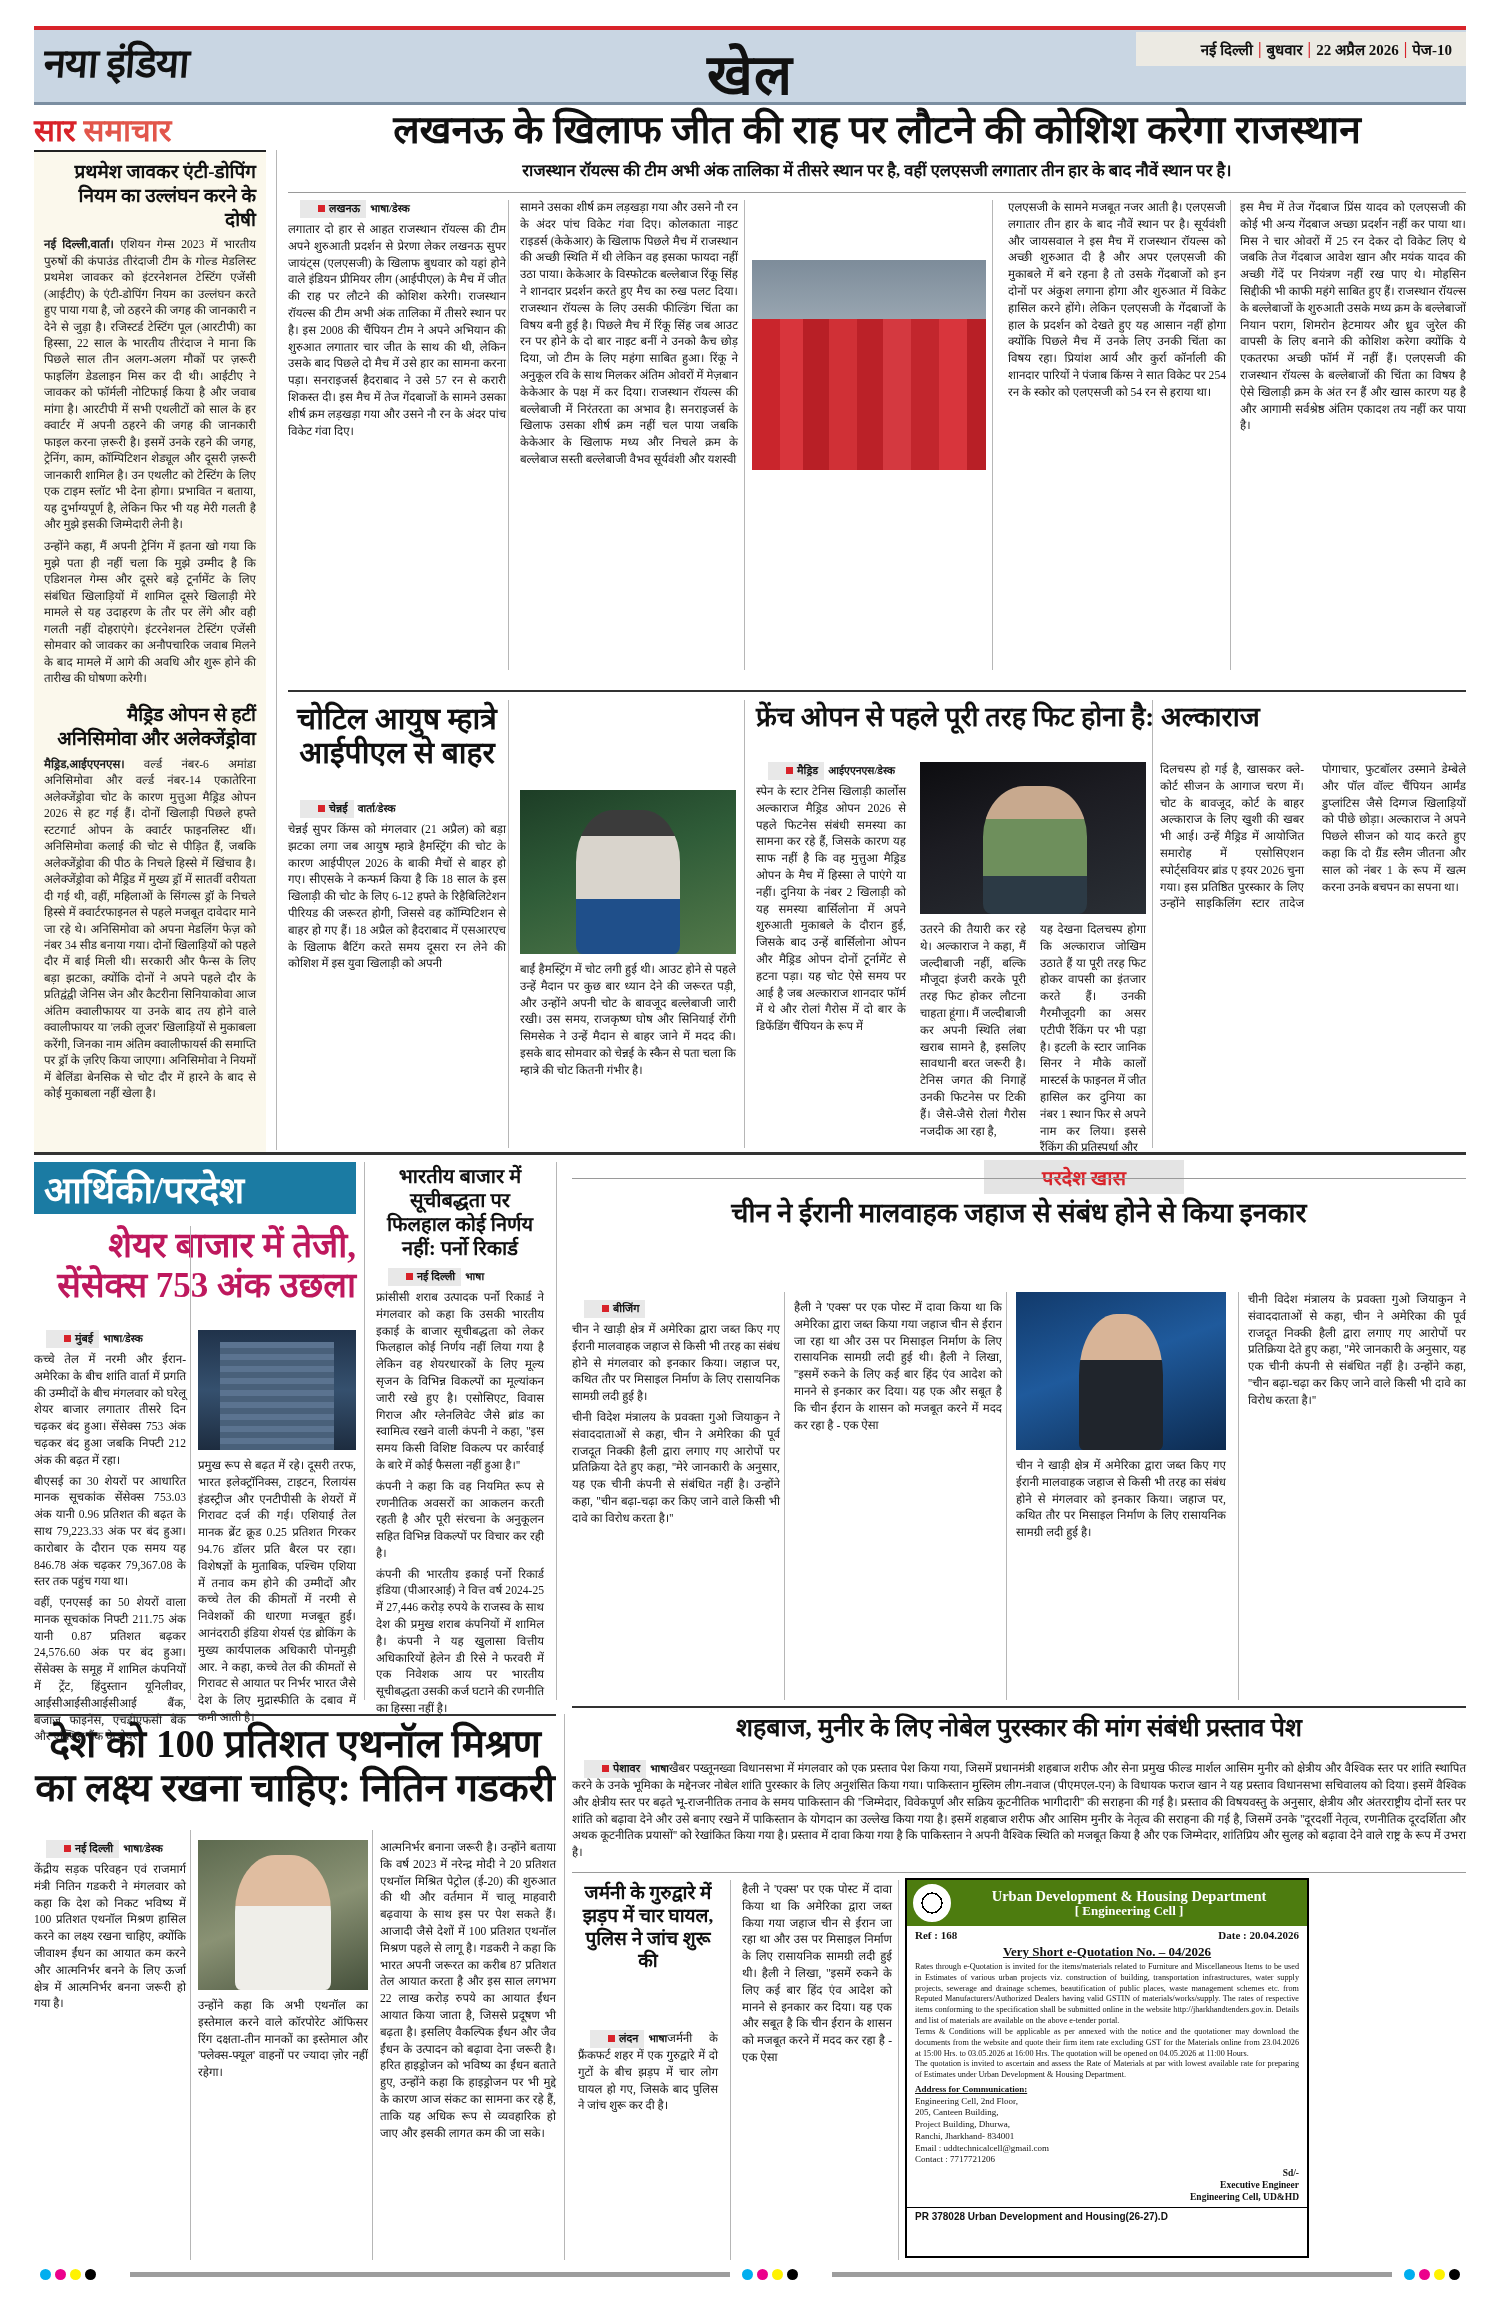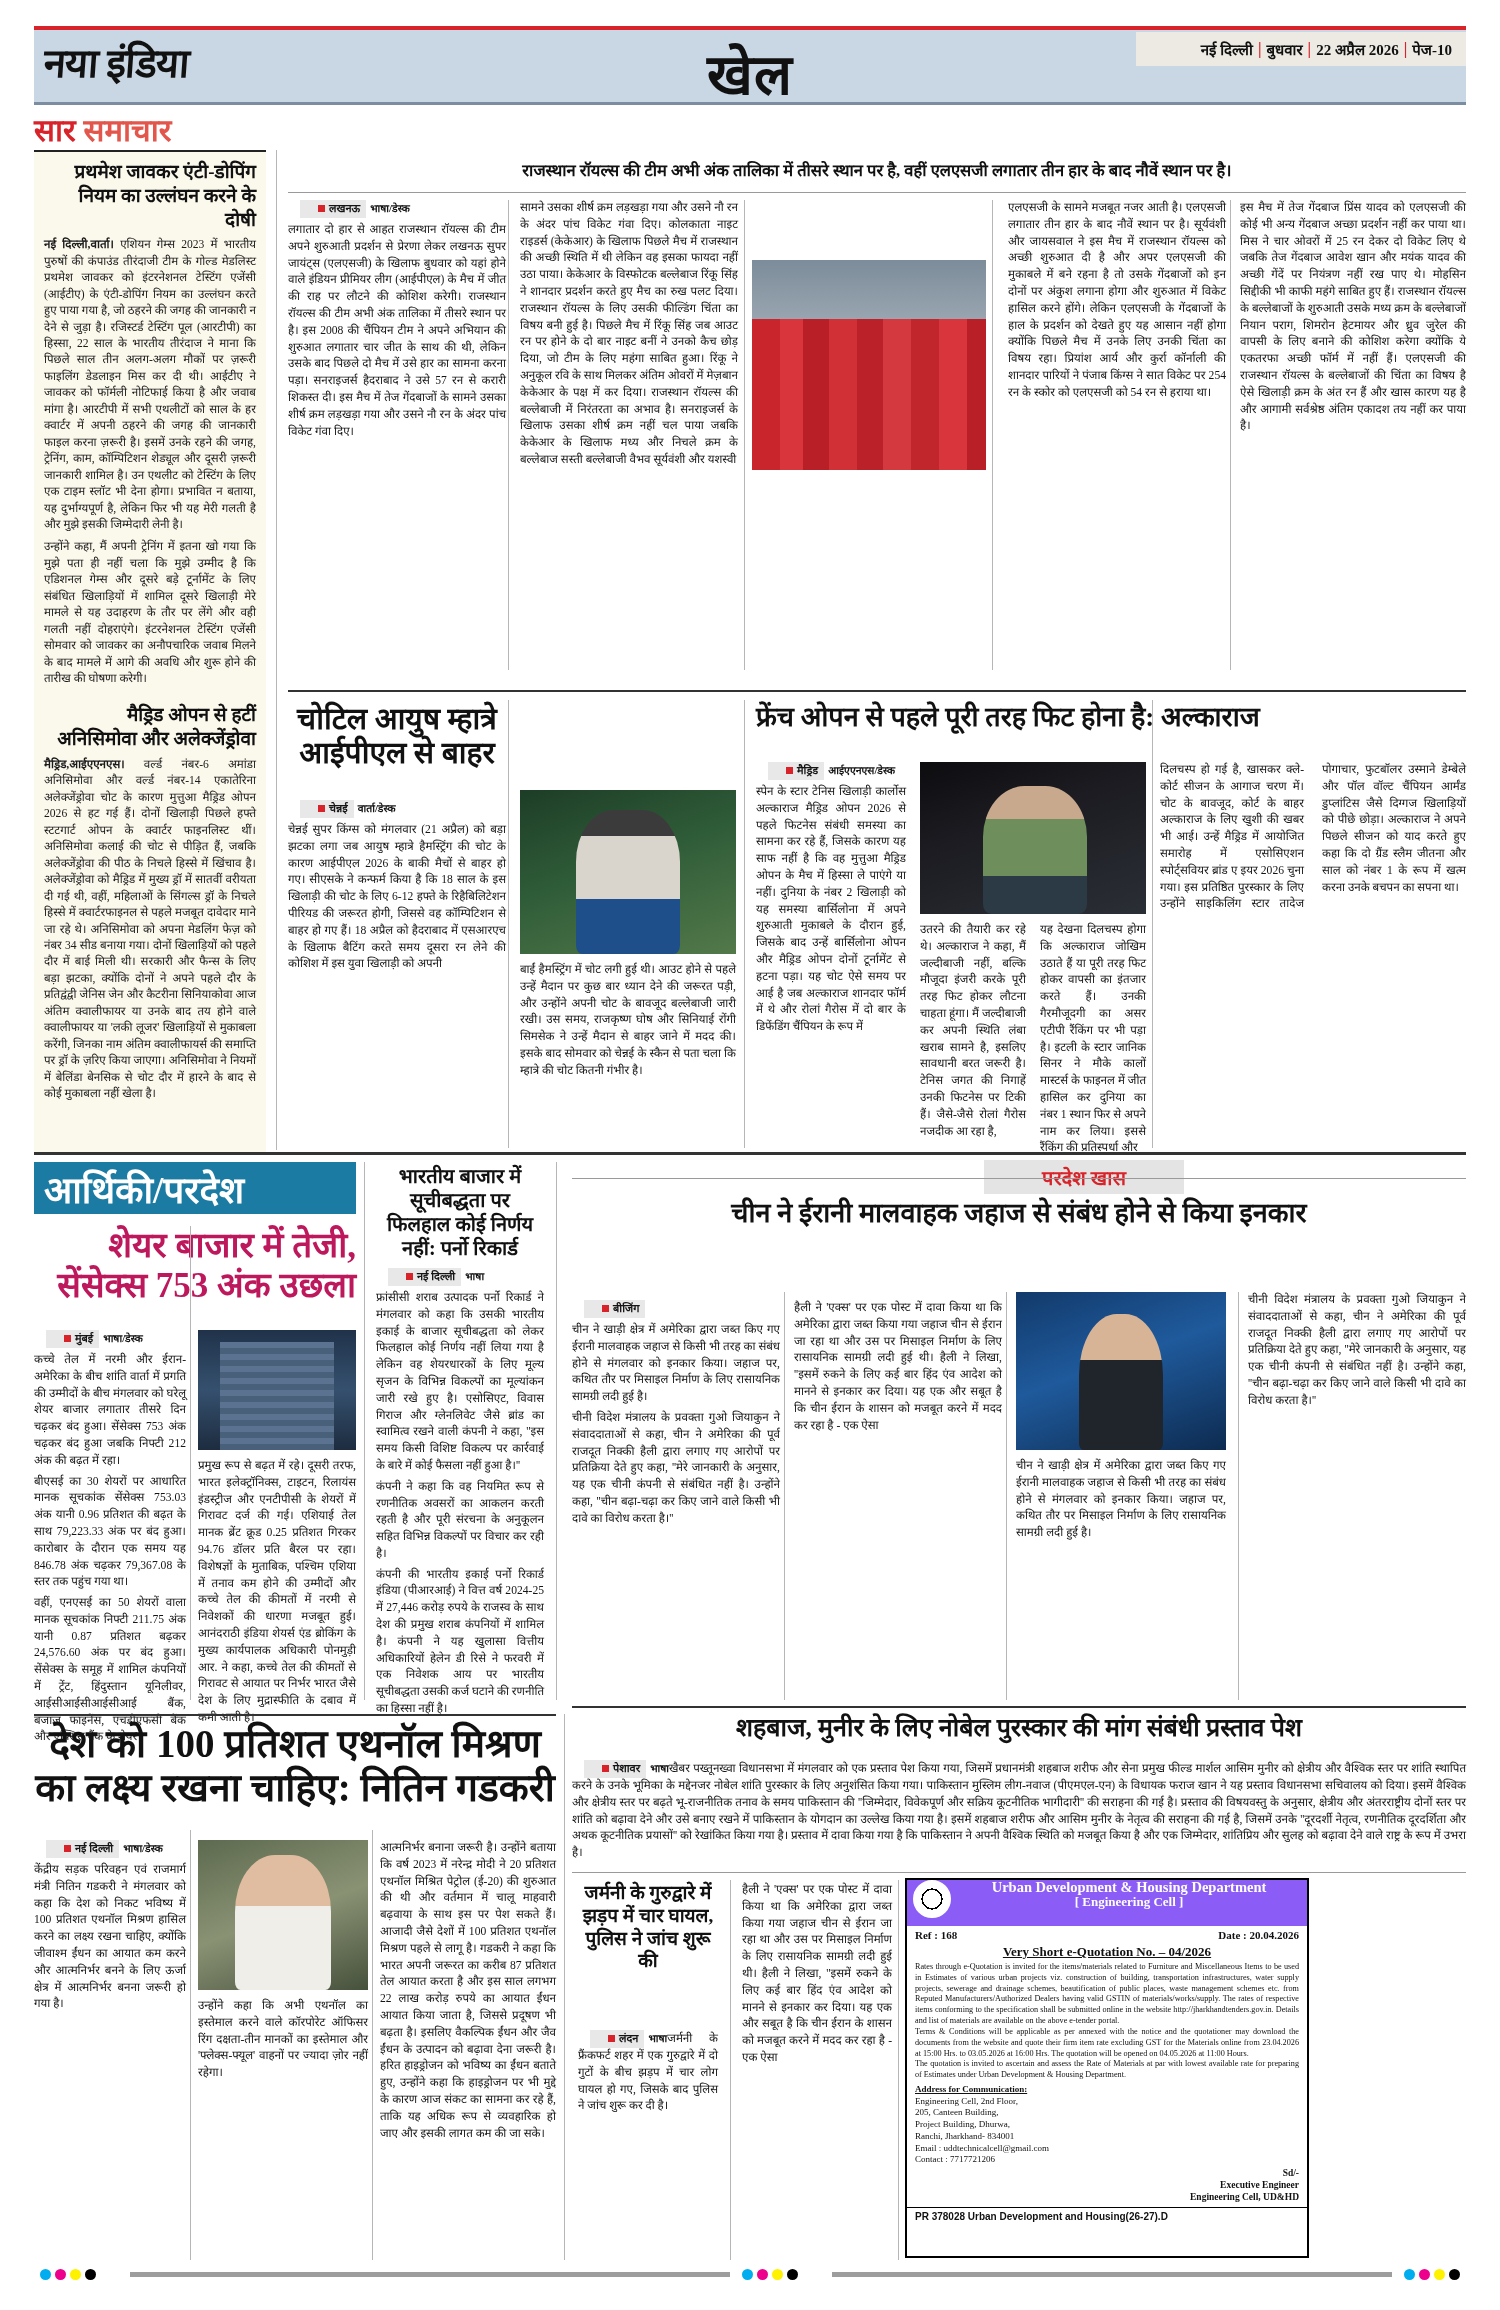--- a/index.html
+++ b/index.html
@@ -74,21 +74,21 @@
   
   .banner{position:absolute;background:#1b7ba3;color:#fff;font-size:37px;font-weight:bold;display:flex;align-items:center;padding-left:10px;box-sizing:border-box;letter-spacing:0px;}
   .badge{position:absolute;background:#e4e4e4;color:#d8232a;font-size:20px;font-weight:bold;display:flex;align-items:center;justify-content:center;}
 
   
   .eco-hl{position:absolute;font-size:35px;font-weight:bold;line-height:1.14;text-align:right;color:#be185d;}
   .eth-hl{position:absolute;font-size:39px;font-weight:bold;line-height:1.14;text-align:center;color:#111;}
 
   
   .ad{position:absolute;left:905px;top:1878px;width:404px;height:380px;border:2px solid #000;background:#fff;box-sizing:border-box;font-family:"Liberation Serif",serif;}
-  .ad-head{background:#8b5cf6;color:#fff;height:46px;display:flex;box-sizing:border-box;padding:0 6px;}
+  .ad-head{background:#4d7c0f;color:#fff;height:46px;display:flex;align-items:center;box-sizing:border-box;padding:0 6px;}
   .ad-emblem{width:34px;height:34px;border-radius:50%;background:radial-gradient(circle,#fff 0 38%,#000 38% 44%,#fff 44% 100%);border:2px solid #fff;flex:0 0 auto;margin-right:6px;}
   .ad-head-txt{flex:1;text-align:center;line-height:1.05;}
   .ad-head-txt .t1{font-size:14.5px;font-weight:bold;}
   .ad-head-txt .t2{font-size:13px;font-weight:bold;}
   .ad-row{display:flex;justify-content:space-between;font-size:11px;font-weight:bold;padding:3px 8px 0 8px;text-align:center;}
   .ad-qno{text-align:center;font-size:13px;font-weight:bold;text-decoration:underline;padding:3px 0 2px 0;}
   .ad-body{font-size:8.2px;line-height:1.32;text-align:justify;padding:0 8px;}
   .ad-addr{font-size:9px;line-height:1.3;padding:3px 8px 0 8px;}
   .ad-addr u{font-weight:bold;}
   .ad-sign{text-align:right;font-size:9.5px;line-height:1.25;padding:2px 8px 0 8px;font-weight:bold;}
@@ -133,20 +133,21 @@
     <div class="side-body">उन्होंने कहा, मैं अपनी ट्रेनिंग में इतना खो गया कि मुझे पता ही नहीं चला कि मुझे उम्मीद है कि एडिशनल गेम्स और दूसरे बड़े टूर्नामेंट के लिए संबंधित खिलाड़ियों में शामिल दूसरे खिलाड़ी मेरे मामले से यह उदाहरण के तौर पर लेंगे और वही गलती नहीं दोहराएंगे। इंटरनेशनल टेस्टिंग एजेंसी सोमवार को जावकर का अनौपचारिक जवाब मिलने के बाद मामले में आगे की अवधि और शुरू होने की तारीख की घोषणा करेगी।</div>
     <div style="height:8px"></div>
     <div class="side-hl">मैड्रिड ओपन से हटीं अनिसिमोवा और अलेक्जेंड्रोवा</div>
     <div class="side-body">
       <span class="lead">मैड्रिड,आईएएनएस।</span>
       <span>वर्ल्ड नंबर-6 अमांडा अनिसिमोवा और वर्ल्ड नंबर-14 एकातेरिना अलेक्जेंड्रोवा चोट के कारण मुत्तुआ मैड्रिड ओपन 2026 से हट गई हैं। दोनों खिलाड़ी पिछले हफ्ते स्टटगार्ट ओपन के क्वार्टर फाइनलिस्ट थीं। अनिसिमोवा कलाई की चोट से पीड़ित हैं, जबकि अलेक्जेंड्रोवा की पीठ के निचले हिस्से में खिंचाव है। अलेक्जेंड्रोवा को मैड्रिड में मुख्य ड्रॉ में सातवीं वरीयता दी गई थी, वहीं, महिलाओं के सिंगल्स ड्रॉ के निचले हिस्से में क्वार्टरफाइनल से पहले मजबूत दावेदार माने जा रहे थे। अनिसिमोवा को अपना मेडलिंग फेज़ को नंबर 34 सीड बनाया गया। दोनों खिलाड़ियों को पहले दौर में बाई मिली थी। सरकारी और फैन्स के लिए बड़ा झटका, क्योंकि दोनों ने अपने पहले दौर के प्रतिद्वंद्वी जेनिस जेन और कैटरीना सिनियाकोवा आज अंतिम क्वालीफायर या उनके बाद तय होने वाले क्वालीफायर या 'लकी लूजर' खिलाड़ियों से मुकाबला करेंगी, जिनका नाम अंतिम क्वालीफायर्स की समाप्ति पर ड्रॉ के ज़रिए किया जाएगा। अनिसिमोवा ने नियमों में बेलिंडा बेनसिक से चोट दौर में हारने के बाद से कोई मुकाबला नहीं खेला है।</span>
     </div>
   </div>
   <div class="vrule" style="left:276px;top:150px;height:1000px;"></div>
 
+  <div class="lead-hl">लखनऊ के खिलाफ जीत की राह पर लौटने की कोशिश करेगा राजस्थान</div>
   <div class="lead-sub">राजस्थान रॉयल्स की टीम अभी अंक तालिका में तीसरे स्थान पर है, वहीं एलएसजी लगातार तीन हार के बाद नौवें स्थान पर है।</div>
   <div class="hrule" style="left:288px;top:192px;width:1178px;"></div>
 
   <div class="col" style="left:288px;top:200px;width:218px;height:470px;">
     <p class="ind"><span class="dateline-tag"><span class="sq"></span><span>लखनऊ</span></span><span class="smallcap">भाषा/डेस्क</span></p>
     <p>लगातार दो हार से आहत राजस्थान रॉयल्स की टीम अपने शुरुआती प्रदर्शन से प्रेरणा लेकर लखनऊ सुपर जायंट्स (एलएसजी) के खिलाफ बुधवार को यहां होने वाले इंडियन प्रीमियर लीग (आईपीएल) के मैच में जीत की राह पर लौटने की कोशिश करेगी। राजस्थान रॉयल्स की टीम अभी अंक तालिका में तीसरे स्थान पर है। इस 2008 की चैंपियन टीम ने अपने अभियान की शुरुआत लगातार चार जीत के साथ की थी, लेकिन उसके बाद पिछले दो मैच में उसे हार का सामना करना पड़ा। सनराइजर्स हैदराबाद ने उसे 57 रन से करारी शिकस्त दी। इस मैच में तेज गेंदबाजों के सामने उसका शीर्ष क्रम लड़खड़ा गया और उसने नौ रन के अंदर पांच विकेट गंवा दिए।</p>
   </div>
   <div class="col" style="left:520px;top:200px;width:218px;height:470px;">
     <p>सामने उसका शीर्ष क्रम लड़खड़ा गया और उसने नौ रन के अंदर पांच विकेट गंवा दिए। कोलकाता नाइट राइडर्स (केकेआर) के खिलाफ पिछले मैच में राजस्थान की अच्छी स्थिति में थी लेकिन वह इसका फायदा नहीं उठा पाया। केकेआर के विस्फोटक बल्लेबाज रिंकू सिंह ने शानदार प्रदर्शन करते हुए मैच का रुख पलट दिया। राजस्थान रॉयल्स के लिए उसकी फील्डिंग चिंता का विषय बनी हुई है। पिछले मैच में रिंकू सिंह जब आउट रन पर होने के दो बार नाइट बनीं ने उनको कैच छोड़ दिया, जो टीम के लिए महंगा साबित हुआ। रिंकू ने अनुकूल रवि के साथ मिलकर अंतिम ओवरों में मेज़बान केकेआर के पक्ष में कर दिया। राजस्थान रॉयल्स की बल्लेबाजी में निरंतरता का अभाव है। सनराइजर्स के खिलाफ उसका शीर्ष क्रम नहीं चल पाया जबकि केकेआर के खिलाफ मध्य और निचले क्रम के बल्लेबाज सस्ती बल्लेबाजी वैभव सूर्यवंशी और यशस्वी</p>
   </div>

